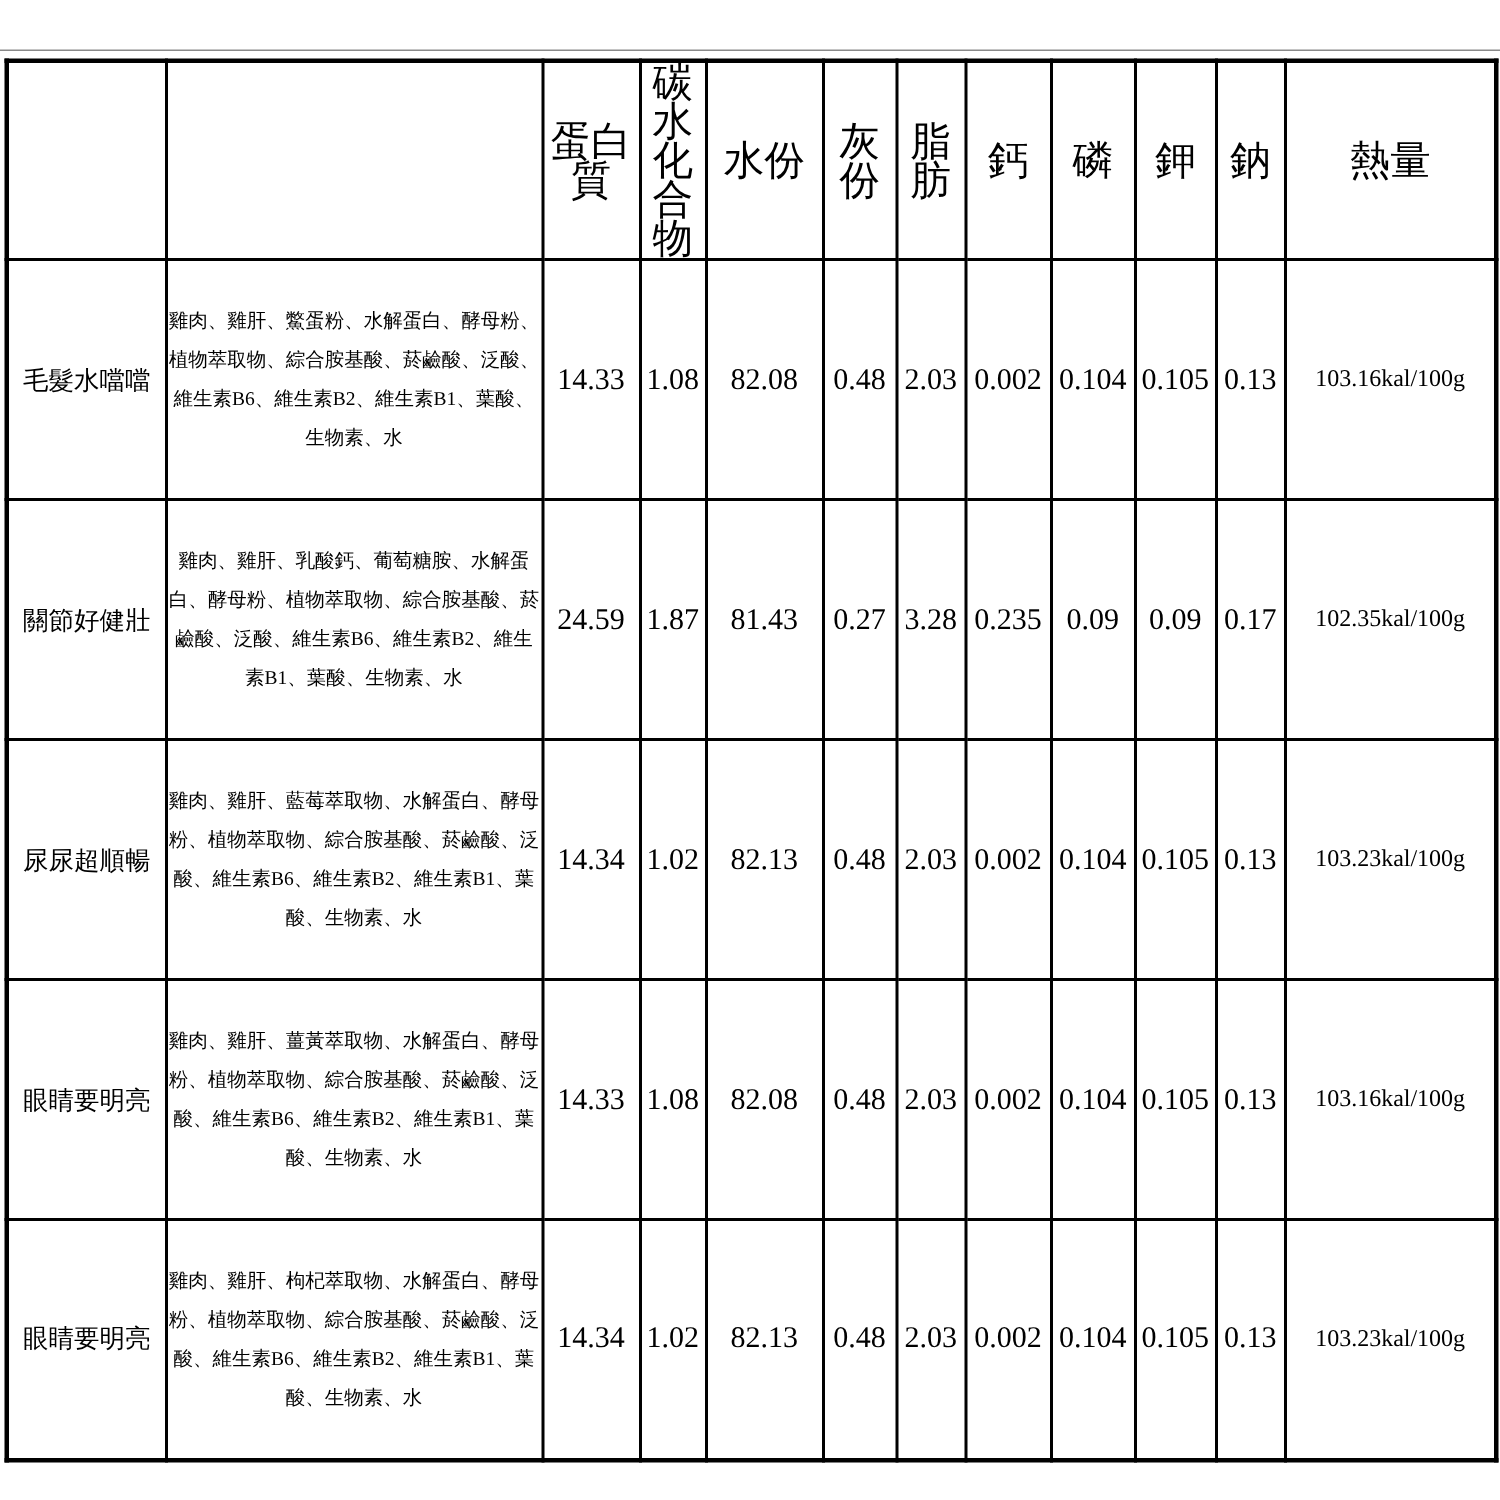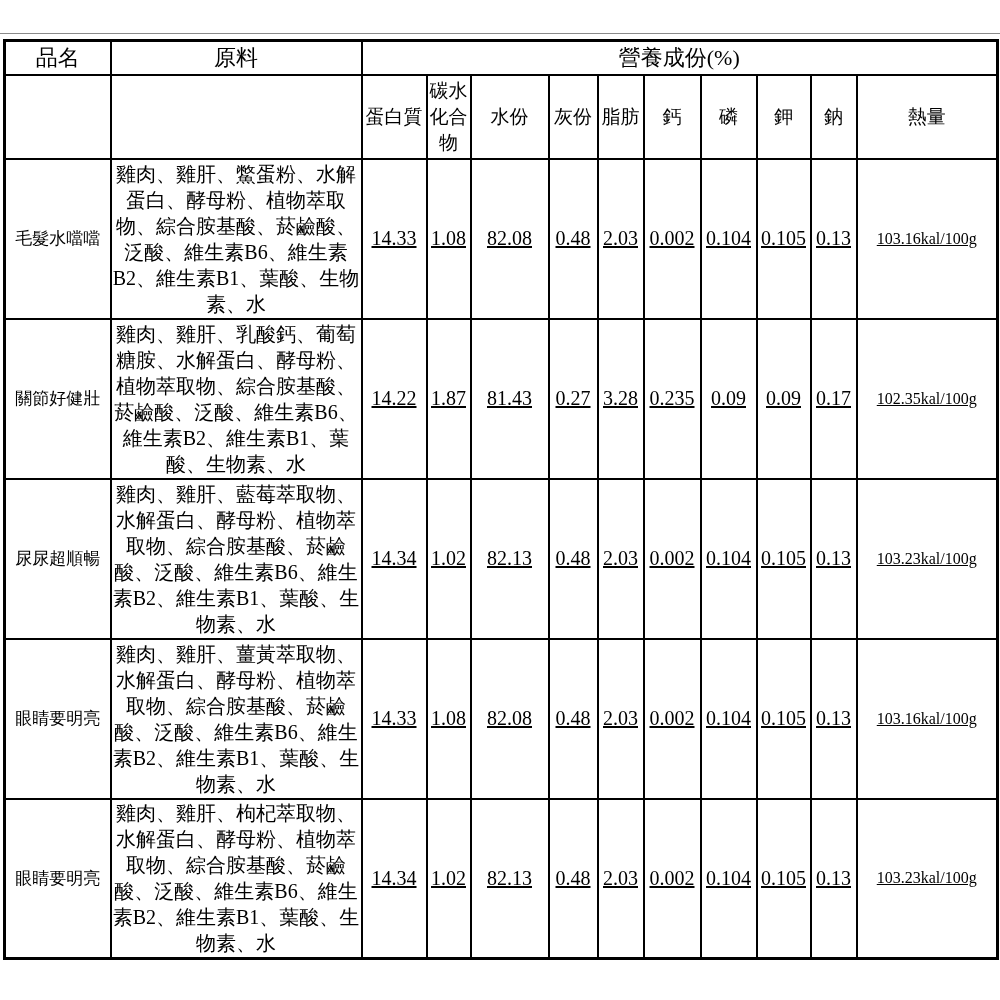--- a/index.html
+++ b/index.html
@@ -33,37 +33,36 @@
     padding: 0 1px;
     font-weight: normal;
     text-align: center;
     vertical-align: middle;
     overflow: hidden;
   }
   tr.hdr-top { height: 34px; }
   tr.hdr-sub { height: 84px; }
   tr.data-row { height: 160px; }
   .hdr-top th { font-size: 22px; }
-  .hdr-sub th { font-size: 19px; line-height: 26px; }
+  .hdr-sub th { font-size: 27px; line-height: 26px; }
   td.cell-name {
     font-size: 17px;
     white-space: nowrap;
     text-align: center;
     padding: 0;
   }
   td.cell-ingredients {
     text-align: left;
-    font-size: 20px;
+    font-size: 13px;
     line-height: 26px;
     padding: 2px 2px 2px 3px;
     letter-spacing: 0;
   }
   td.cell-value {
     font-size: 20px;
-    text-decoration: underline;
   }
   td.cell-energy {
     font-size: 16px;
     white-space: nowrap;
   }
 </style>
 </head>
 <body>
 
 <div class="page-rule-top"></div>
@@ -77,25 +76,20 @@
     <col style="width:78px">
     <col style="width:49px">
     <col style="width:46px">
     <col style="width:57px">
     <col style="width:56px">
     <col style="width:54px">
     <col style="width:46px">
     <col style="width:141px">
   </colgroup>
   <thead>
-    <tr class="hdr-top">
-      <th>品名</th>
-      <th>原料</th>
-      <th colspan="10">營養成份(%)</th>
-    </tr>
     <tr class="hdr-sub">
       <th></th>
       <th></th>
       <th>蛋白質</th>
       <th>碳水化合物</th>
       <th>水份</th>
       <th>灰份</th>
       <th>脂肪</th>
       <th>鈣</th>
       <th>磷</th>
@@ -115,21 +109,21 @@
         <td class="cell-value">2.03</td>
         <td class="cell-value">0.002</td>
         <td class="cell-value">0.104</td>
         <td class="cell-value">0.105</td>
         <td class="cell-value">0.13</td>
         <td class="cell-value cell-energy">103.16kal/100g</td>
       </tr>
       <tr class="data-row">
         <td class="cell-name">關節好健壯</td>
         <td class="cell-ingredients">雞肉、雞肝、乳酸鈣、葡萄糖胺、水解蛋白、酵母粉、植物萃取物、綜合胺基酸、菸鹼酸、泛酸、維生素B6、維生素B2、維生素B1、葉酸、生物素、水</td>
-        <td class="cell-value">14.22</td>
+        <td class="cell-value">24.59</td>
         <td class="cell-value">1.87</td>
         <td class="cell-value">81.43</td>
         <td class="cell-value">0.27</td>
         <td class="cell-value">3.28</td>
         <td class="cell-value">0.235</td>
         <td class="cell-value">0.09</td>
         <td class="cell-value">0.09</td>
         <td class="cell-value">0.17</td>
         <td class="cell-value cell-energy">102.35kal/100g</td>
       </tr>

